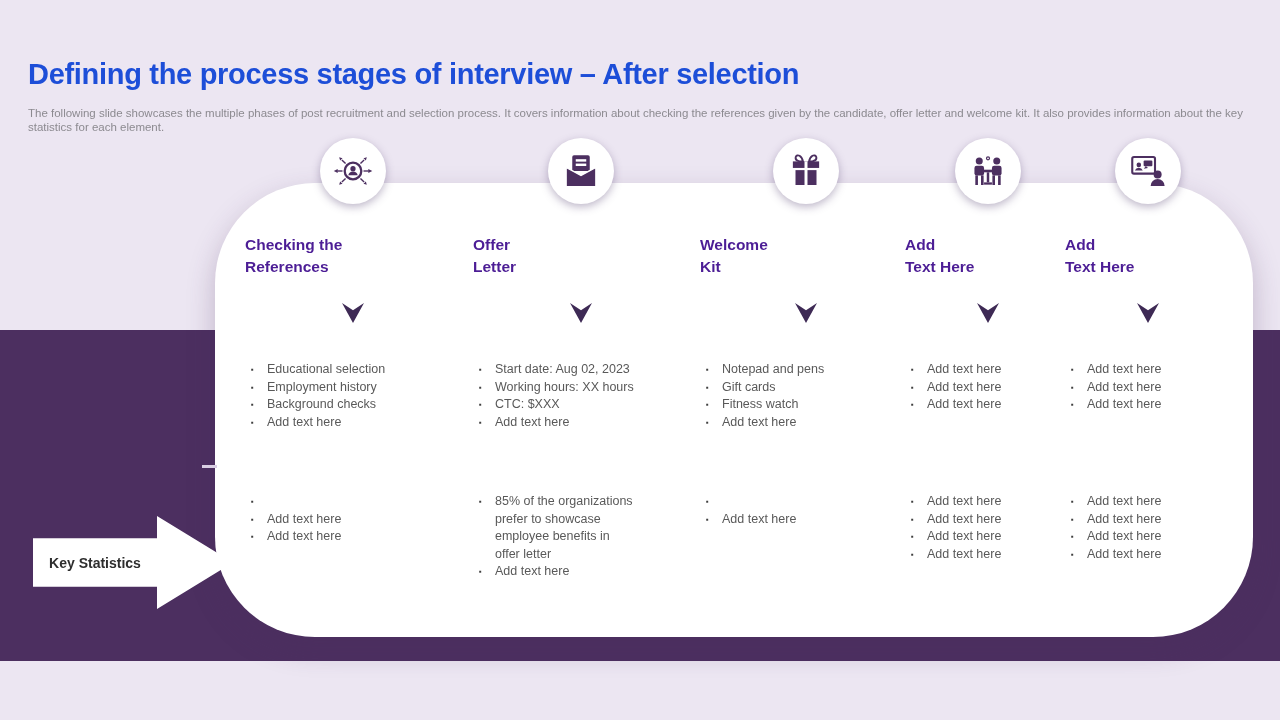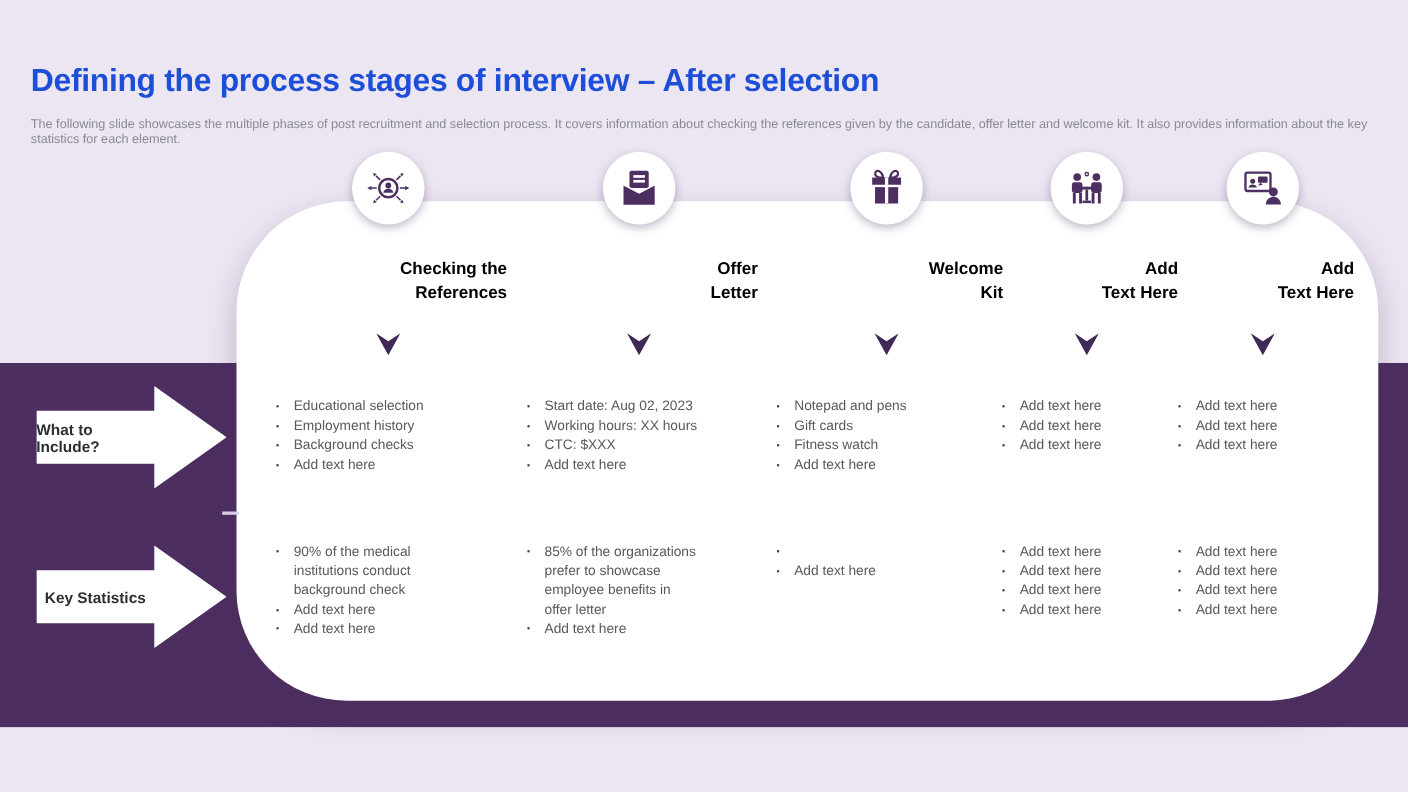--- a/index.html
+++ b/index.html
@@ -48,22 +48,22 @@
   .column{position:absolute;top:130px;height:512px;z-index:8;}
   .icon-circle{
     position:absolute;top:8px;left:50%;transform:translateX(-50%);
     width:66px;height:66px;border-radius:50%;background:#fff;
     box-shadow:0 3px 9px rgba(70,50,100,0.35);
     display:flex;align-items:center;justify-content:center;
     color:var(--accent,#4C2F60);
   }
   .icon-circle svg{width:42px;height:42px;display:block;}
   .col-title{
-    position:absolute;top:104px;left:0;right:0;text-align:right;
-    font-size:15.5px;line-height:22px;font-weight:bold;color:#000000;
+    position:absolute;top:104px;left:0;right:0;text-align:left;
+    font-size:15.5px;line-height:22px;font-weight:bold;color:#4c1d95;
     white-space:pre-line;
   }
   .chevron{
     position:absolute;top:173px;left:50%;transform:translateX(-50%);
     width:22px;height:20px;background:#3E2A55;
     clip-path:polygon(0 0, 50% 36%, 100% 0, 50% 100%);
   }
   ul.blist{
     position:absolute;left:6px;right:0;margin:0;padding:0;list-style:none;
   }
@@ -95,24 +95,21 @@
 
 <div class="slide" style="background: rgb(236, 230, 242);">
 
   <div class="title">Defining the process stages of interview – After selection</div>
   <div class="subtitle">The following slide showcases the multiple phases of post recruitment and selection process. It covers information about checking the references given by the candidate, offer letter and welcome kit. It also provides information about the key statistics for each element.</div>
 
   <div class="purple-band"></div>
   <div class="white-panel"></div>
   <div class="edge-dash"></div>
 
-  <div class="row-arrow" style="top:351px;">
-    <span class="lbl">What to Include?</span>
-  </div>
-  <div class="row-arrow" style="top:496px;">
+  <div class="row-arrow" style="top:516px;padding-left:27px;">
     <span class="lbl">Key Statistics</span>
   </div>
 
   <div class="column" style="left:245px;width:216px;">
     <div class="icon-circle">
       <svg viewBox="0 0 48 48">
         <circle cx="24" cy="24" r="9.5" fill="none" stroke="currentColor" stroke-width="2.6"></circle>
         <circle cx="24" cy="21.3" r="3" fill="currentColor"></circle>
         <path d="M18.6 28.8a5.6 5.6 0 0 1 10.8 0z" fill="currentColor"></path>
         <g stroke="currentColor" stroke-width="1.6">
@@ -150,23 +147,20 @@
           <span class="btext">Background checks</span>
         </li>
         <li>
           <span class="bullet">▪</span>
           <span class="btext">Add text here</span>
         </li>
       </ul>
     <ul class="blist stats">
         <li>
           <span class="bullet">▪</span>
-          <span class="btext">90% of the medical
-institutions conduct
-background check</span>
         </li>
         <li>
           <span class="bullet">▪</span>
           <span class="btext">Add text here</span>
         </li>
         <li>
           <span class="bullet">▪</span>
           <span class="btext">Add text here</span>
         </li>
       </ul>

